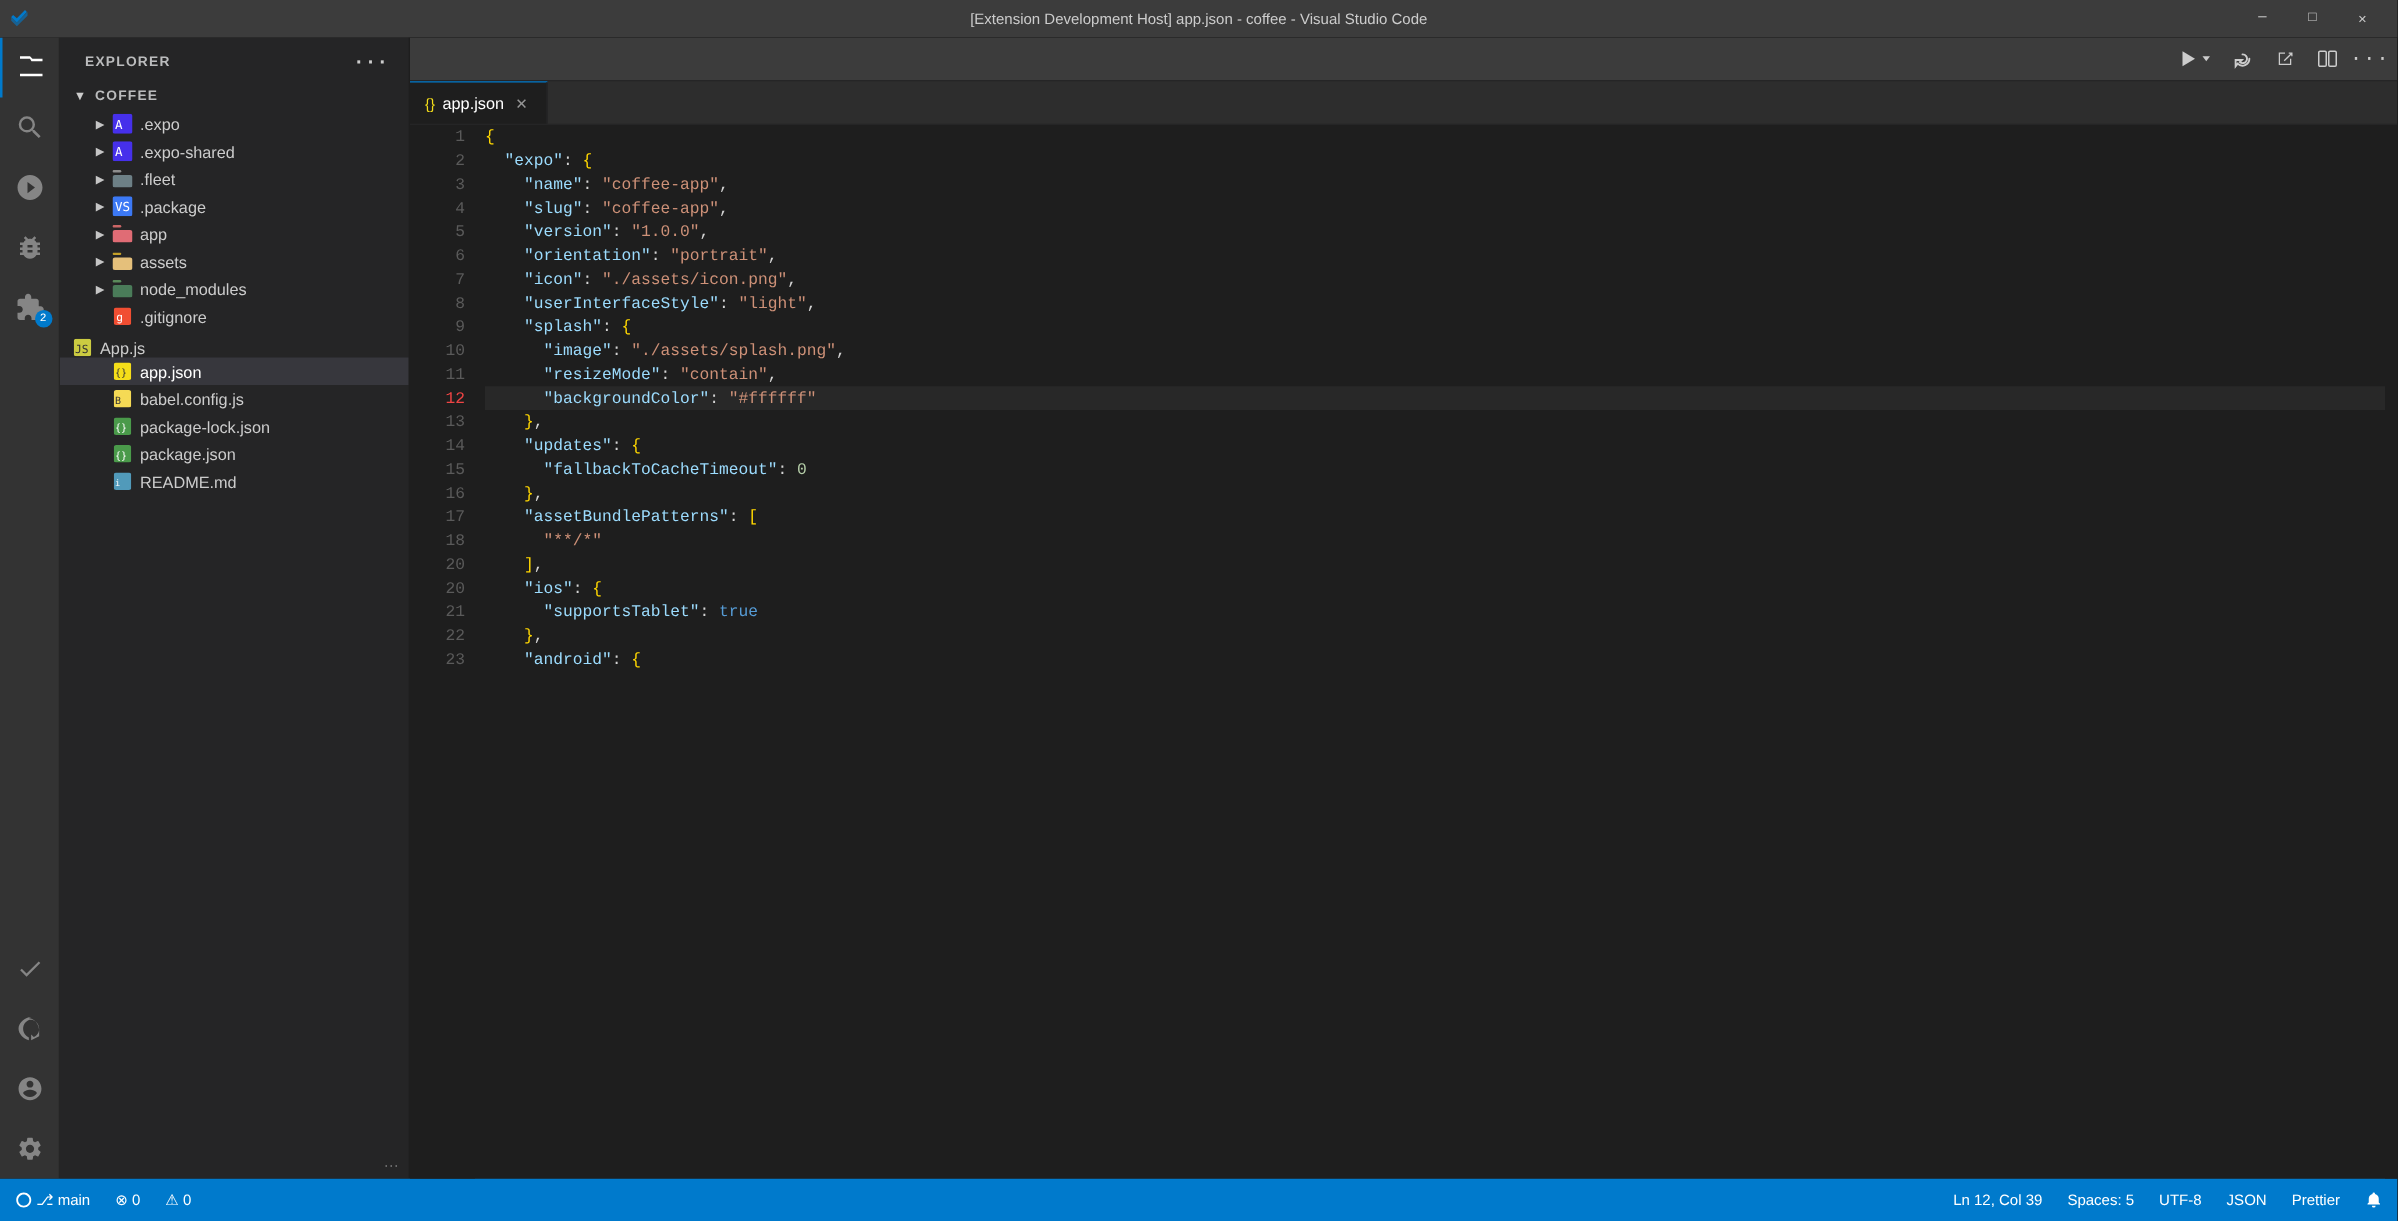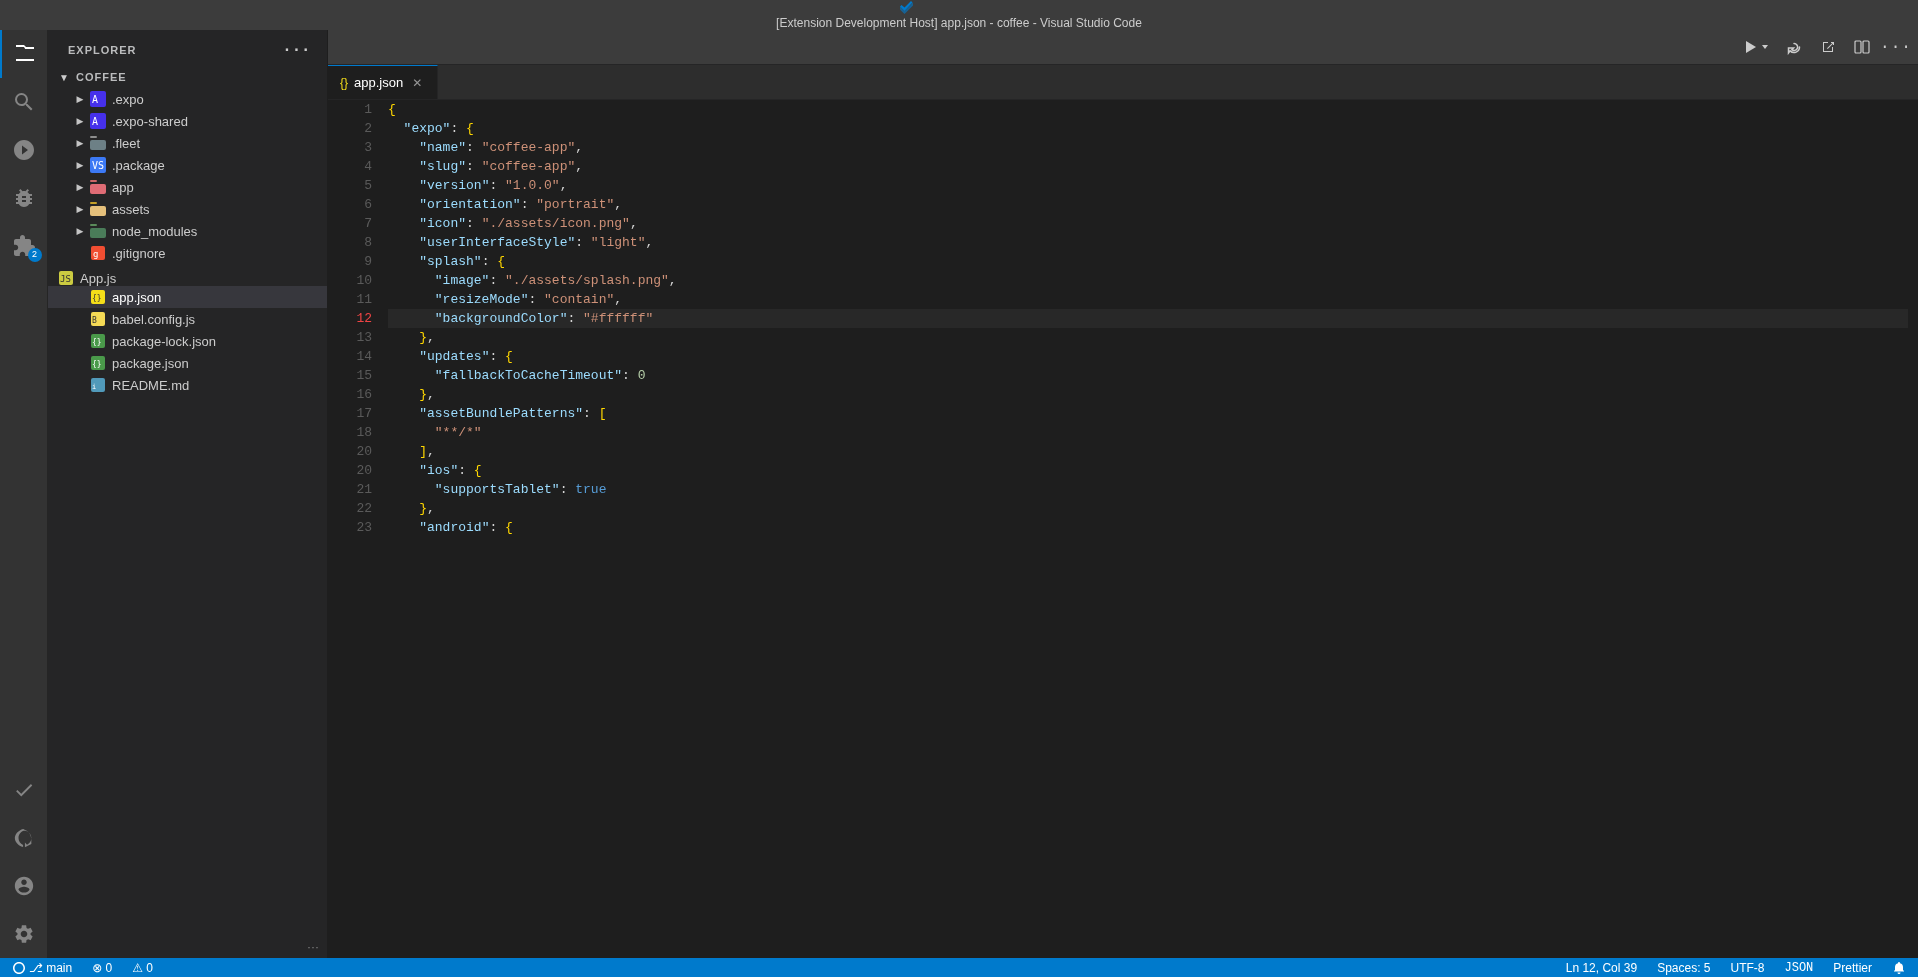--- a/index.html
+++ b/index.html
@@ -18,21 +18,20 @@
     
     .titlebar {
       height: 30px;
       background: #3c3c3c;
       display: flex;
       align-items: center;
       justify-content: space-between;
       padding: 0 8px;
       flex-shrink: 0;
       user-select: none;
-      flex-direction: column;
     }
     .titlebar-left {
       display: flex;
       align-items: center;
       gap: 8px;
       width: 120px;
     }
     .titlebar-center {
       color: #cccccc;
       font-size: 12px;
@@ -312,21 +311,21 @@
     .s-bracket { color: #ffd700; }
     .s-plain { color: #d4d4d4; }
 
     
     ::-webkit-scrollbar { width: 6px; height: 6px; }
     ::-webkit-scrollbar-track { background: #1e1e1e; }
     ::-webkit-scrollbar-thumb { background: #424242; border-radius: 3px; }
 
     
     .status-bar {
-      height: 19px;
+      height: 34px;
       background: #007acc;
       display: flex;
       align-items: center;
       justify-content: space-between;
       padding: 0 8px;
       flex-shrink: 0;
       font-family: 'Segoe UI', sans-serif;
       font-size: 12px;
       color: #ffffff;
     }
@@ -712,21 +711,21 @@
     <div class="status-item">
       <span style="font-family:Liberation Sans, sans-serif; font-size:12px;">Ln 12, Col 39</span>
     </div>
     <div class="status-item">
       <span style="font-family:'Segoe UI',sans-serif; font-size:12px;">Spaces: 5</span>
     </div>
     <div class="status-item">
       <span style="font-family:'Segoe UI',sans-serif; font-size:12px;text-align:right;">UTF-8</span>
     </div>
     <div class="status-item">
-      <span style="font-family:Liberation Mono, monospace; font-size:12px;">JSON</span>
+      <span style="font-family:Liberation Sans, sans-serif; font-size:12px;">JSON</span>
     </div>
     <div class="status-item">
       <span style="font-family:'Segoe UI',sans-serif; font-size:12px;">Prettier</span>
     </div>
     <div class="status-item">
       <svg width="14" height="14" viewBox="0 0 14 14" fill="white">
         <path d="M7 1a1 1 0 0 0-1 1v.2A4 4 0 0 0 3 6v3l-1 1v.5h10V10l-1-1V6A4 4 0 0 0 8 2.2V2a1 1 0 0 0-1-1zm0 12a1.5 1.5 0 0 0 1.5-1.5h-3A1.5 1.5 0 0 0 7 13z"></path>
       </svg>
     </div>
   </div>

